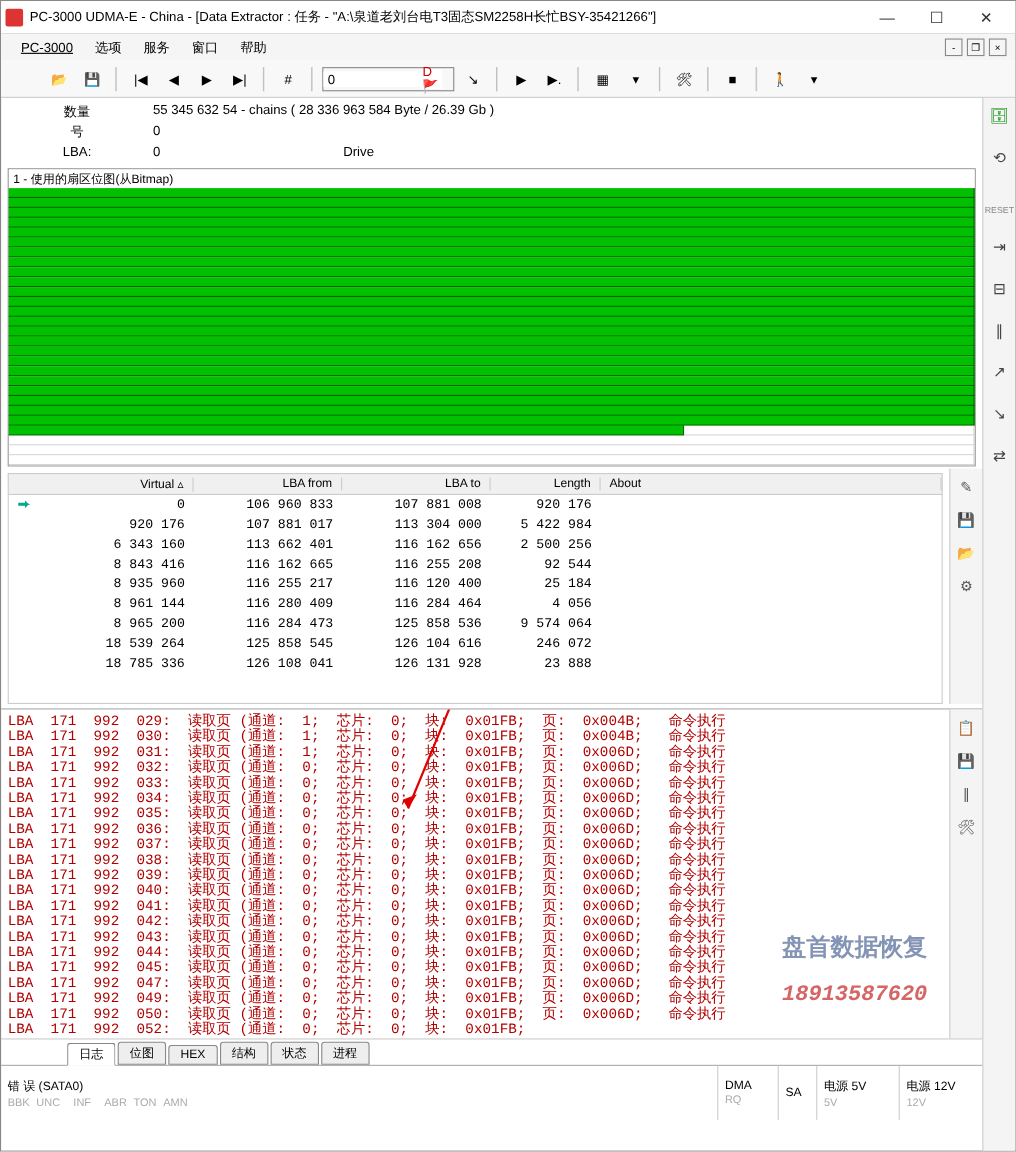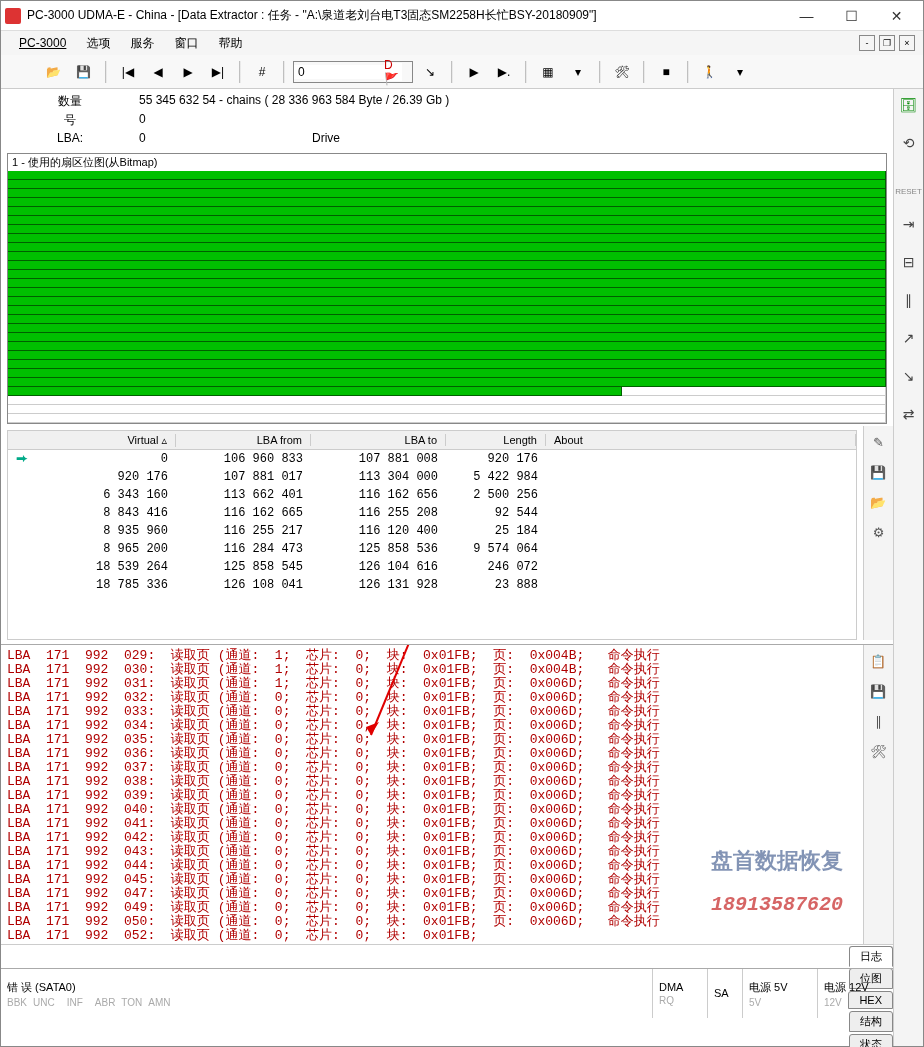--- a/index.html
+++ b/index.html
@@ -63,21 +63,21 @@
 .midright { width: 30px; background: #f4f4f4; border-left: 1px solid #ccc; display: flex; flex-direction: column; align-items: center; padding-top: 6px; gap: 10px; }
 .midright .ri { width: 20px; height: 20px; cursor: pointer; font-size: 13px; display: flex; align-items: center; justify-content: center; color: #555; }
 
 
 .logwrap { display: flex; height: 300px; border-top: 1px solid #aaa; margin-top: 4px; }
 .logpane { flex: 1; font-family: "Courier New","SimSun", monospace; font-size: 13px; color: #b00000; padding: 4px 6px; overflow: hidden; white-space: pre; line-height: 14px; position: relative; }
 .logside { width: 30px; background: #f4f4f4; border-left: 1px solid #ccc; display: flex; flex-direction: column; align-items: center; padding-top: 6px; gap: 10px; }
 .logside .ri { width: 20px; height: 20px; cursor: pointer; font-size: 13px; display: flex; align-items: center; justify-content: center; color: #555; }
 
 
-.tabs { height: 24px; display: flex; align-items: flex-end; padding-left: 60px; gap: 2px; border-top: 1px solid #ccc; flex-direction: column; }
+.tabs { height: 24px; display: flex; align-items: flex-end; padding-left: 60px; gap: 2px; border-top: 1px solid #ccc; }
 .tab { padding: 2px 10px; border: 1px solid #888; border-top-left-radius: 3px; border-top-right-radius: 3px; background: #eee; cursor: pointer; font-size: 11px; }
 .tab.active { background: #fff; border-bottom: 1px solid #fff; position: relative; top: 1px; }
 
 
 .status { height: 50px; display: flex; border-top: 1px solid #aaa; font-size: 11px; }
 .sg { border-right: 1px solid #ccc; padding: 2px 6px; display: flex; flex-direction: column; justify-content: center; }
 .sg .hdr { font-size: 11px; margin-bottom: 2px; }
 .sg .inds { display: flex; gap: 6px; }
 .sg .inds span { color: #aaa; font-size: 10px; }
 
@@ -94,21 +94,21 @@
 .tblwrap { display:flex; margin: 0; }
 .tblmain { flex:1; min-width:0; }
 </style>
 </head>
 <body>
 
 <div class="window">
 
   <div class="titlebar">
     <div class="icon"></div>
-    <div class="title">PC-3000 UDMA-E - China - [Data Extractor : 任务 - "A:\泉道老刘台电T3固态SM2258H长忙BSY-20180909"]</div>
+    <div class="title">PC-3000 UDMA-E - China - [Data Extractor : 任务 - "A:\泉道老刘台电T3固态SM2258H长忙BSY-35421266"]</div>
     <div class="winbtns">
       <div>―</div>
       <div>☐</div>
       <div class="close">✕</div>
     </div>
   </div>
 
   <div class="menubar">
     <span class="mi u">PC-3000</span>
     <span class="mi">选项</span>
@@ -307,20 +307,28 @@
                 <div class="c c3">116 255 208</div>
                 <div class="c c4">92 544</div>
                 <div class="c c5"></div>
               </div>
               <div class="row">
                 <div class="c flagcol "></div>
                 <div class="c c1">8 935 960</div>
                 <div class="c c2">116 255 217</div>
                 <div class="c c3">116 120 400</div>
                 <div class="c c4">25 184</div>
+                <div class="c c5"></div>
+              </div>
+              <div class="row">
+                <div class="c flagcol "></div>
+                <div class="c c1">8 961 144</div>
+                <div class="c c2">116 280 409</div>
+                <div class="c c3">116 284 464</div>
+                <div class="c c4">4 056</div>
                 <div class="c c5"></div>
               </div>
               <div class="row">
                 <div class="c flagcol "></div>
                 <div class="c c1">8 965 200</div>
                 <div class="c c2">116 284 473</div>
                 <div class="c c3">125 858 536</div>
                 <div class="c c4">9 574 064</div>
                 <div class="c c5"></div>
               </div>

